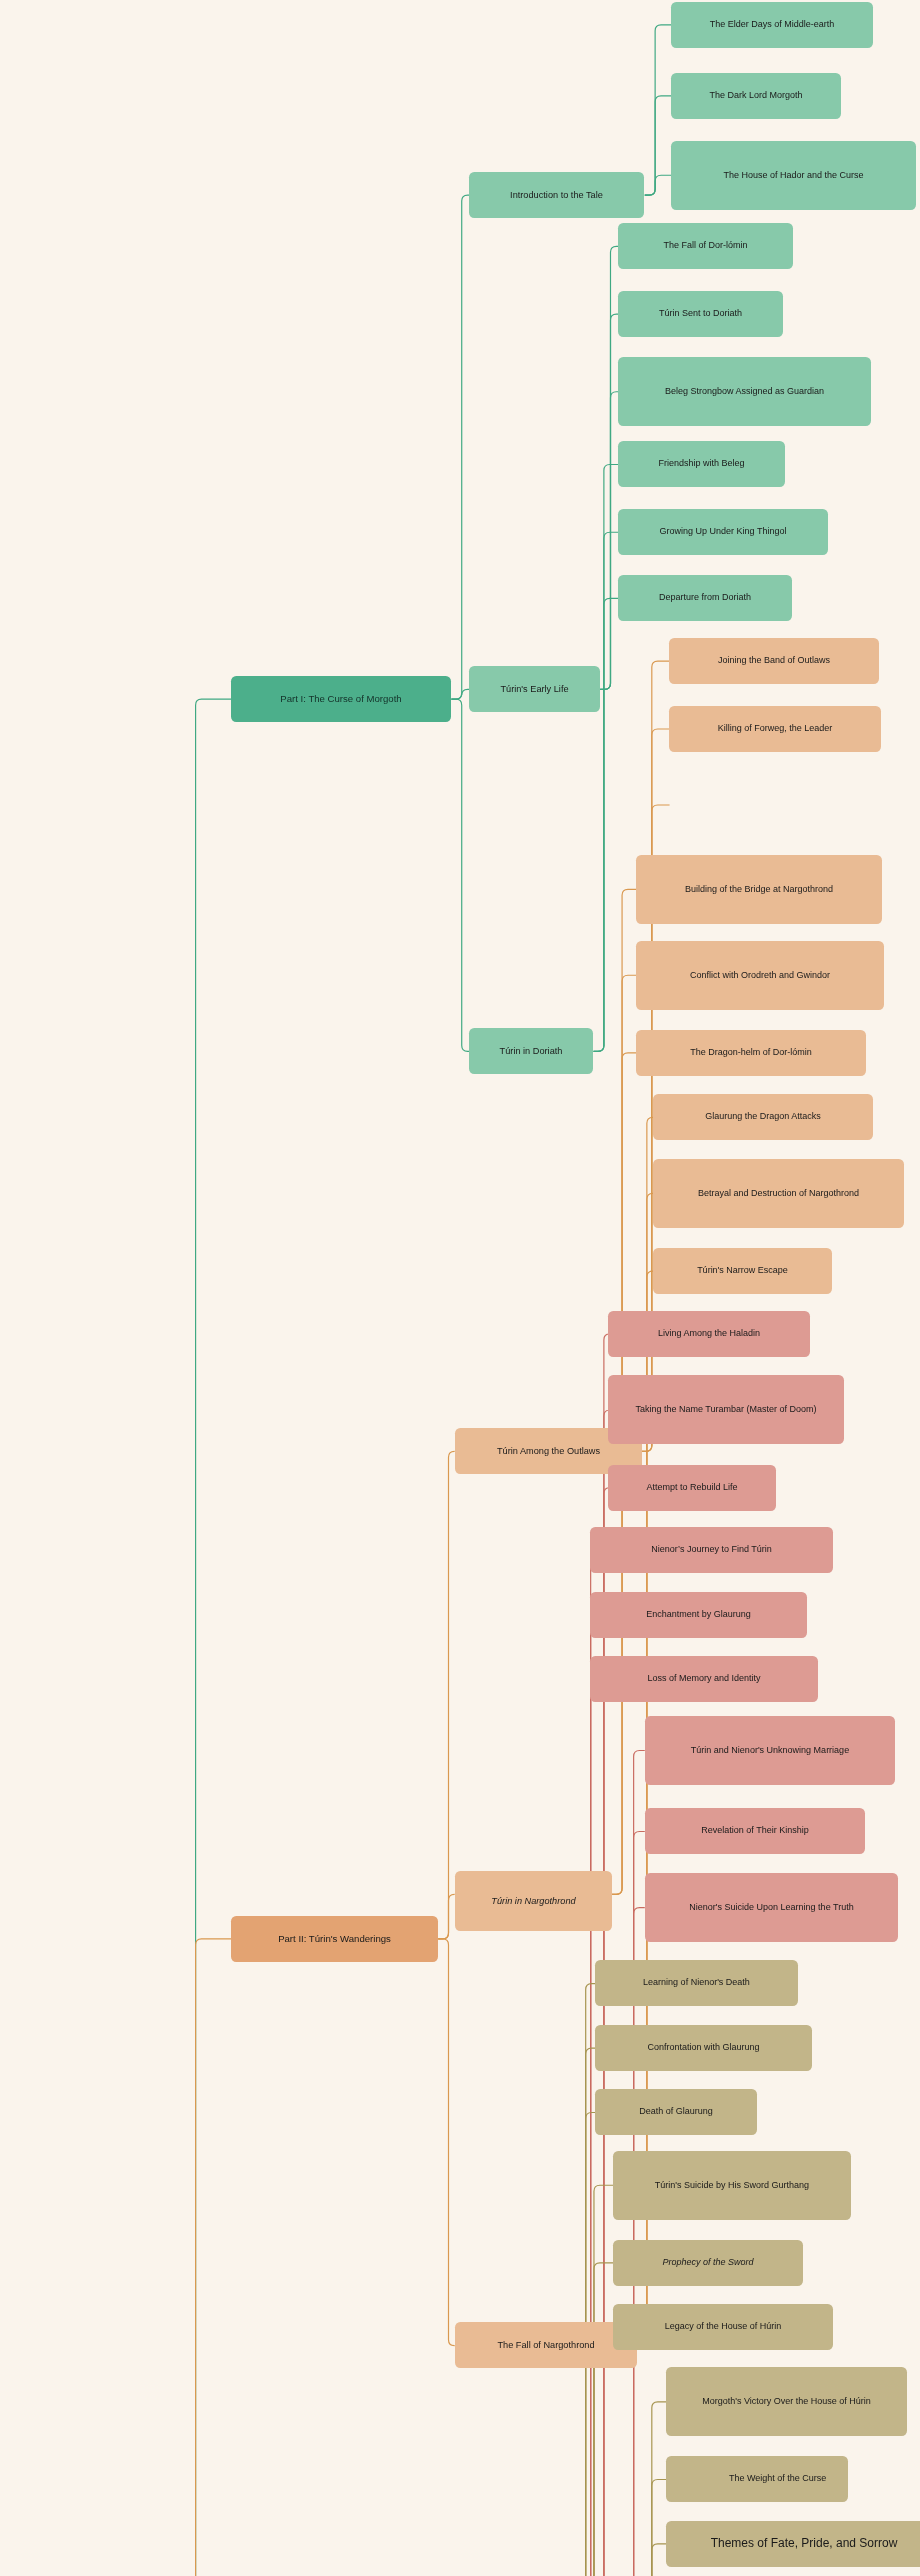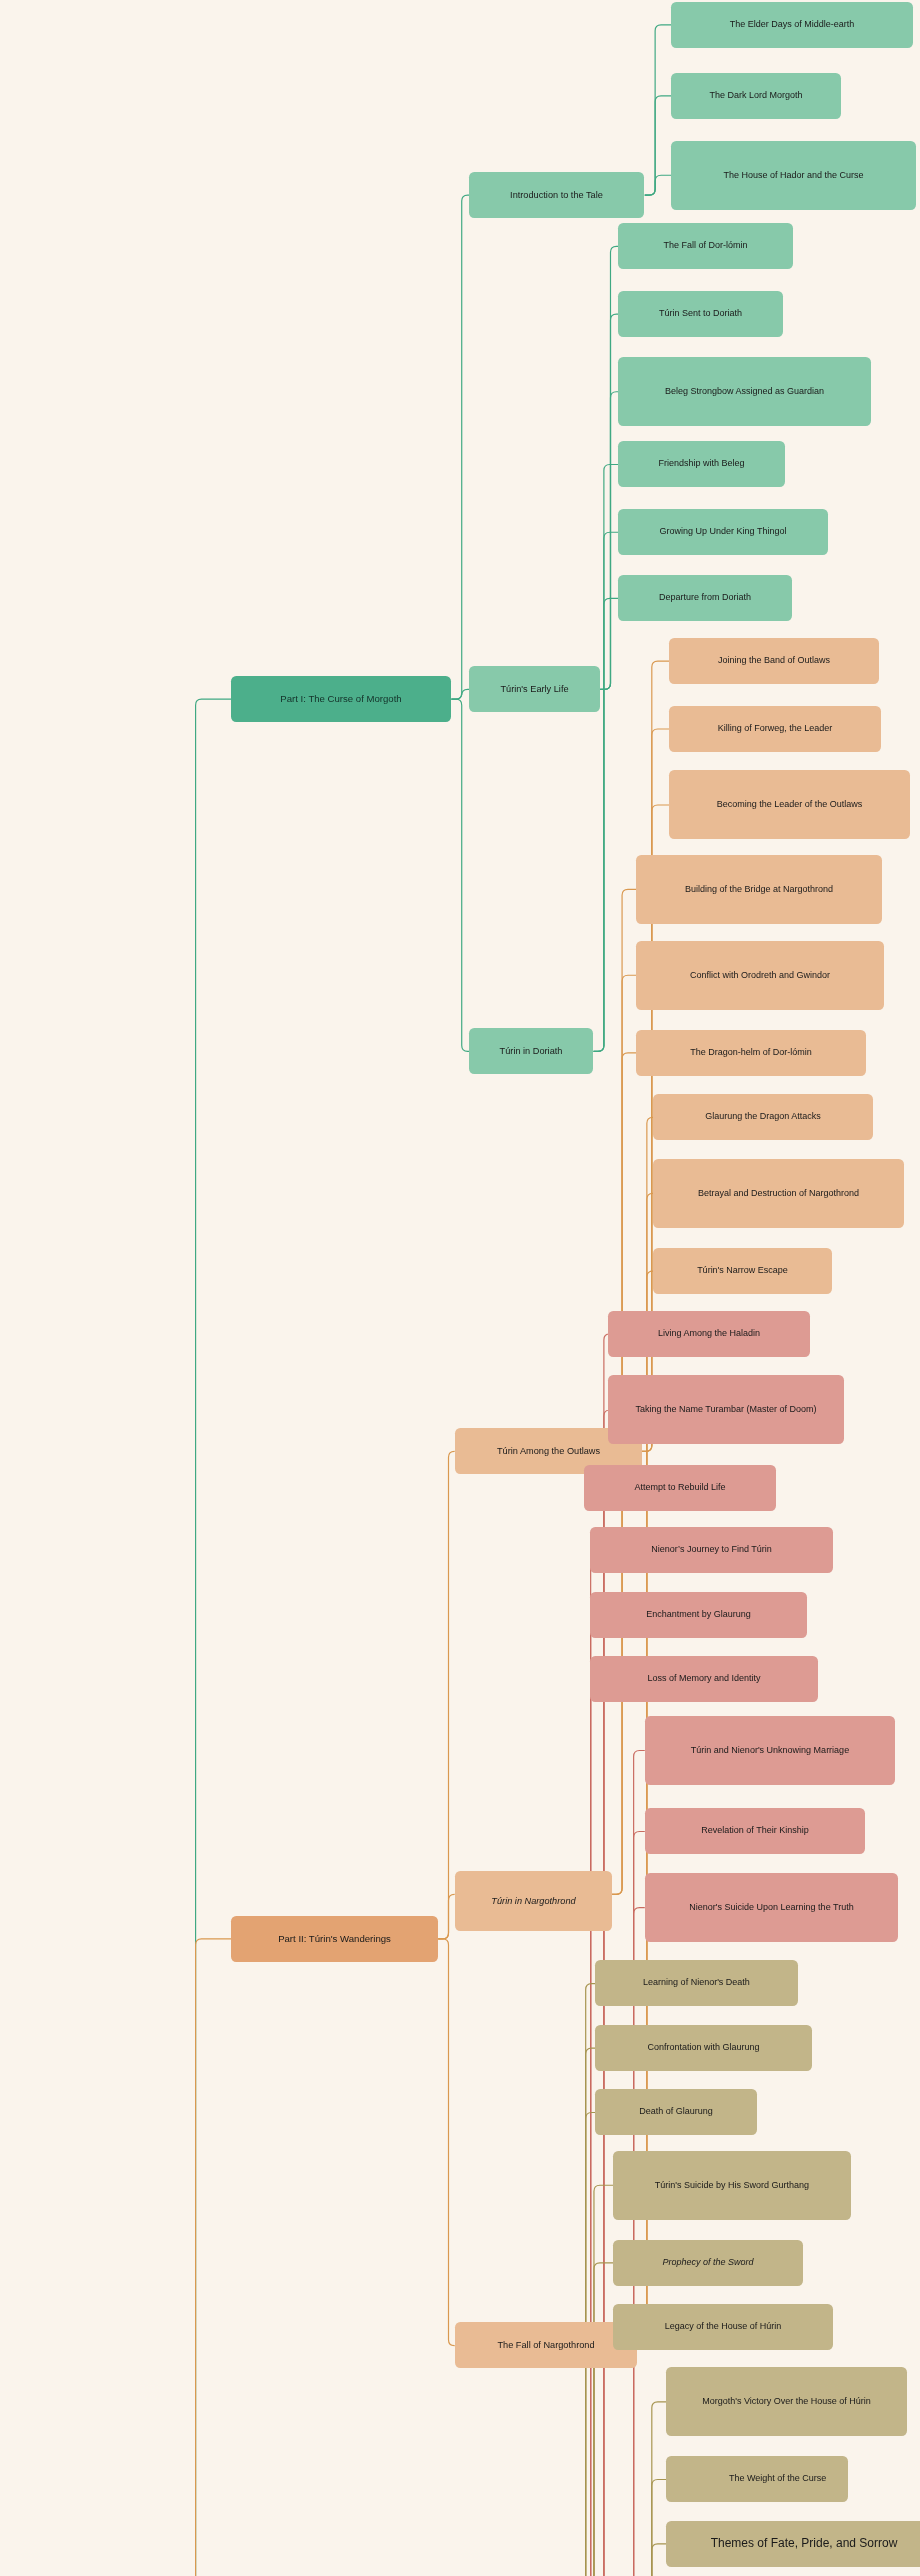--- a/index.html
+++ b/index.html
@@ -77,47 +77,46 @@
       <path d="M788.9549999999999,6593.25 L794.9549999999999,6593.25 Q802.9549999999999,6593.25 802.9549999999999,6585.25 L802.9549999999999,2962.6699999999996 Q802.9549999999999,2954.6699999999996 810.9549999999999,2954.6699999999996 L829.185,2954.6699999999996" fill="none" stroke="#a6944f" stroke-width="1.6"></path>
       <path d="M788.9549999999999,6593.25 L794.9549999999999,6593.25 Q802.9549999999999,6593.25 802.9549999999999,6585.25 L802.9549999999999,3067.7149999999997 Q802.9549999999999,3059.7149999999997 810.9549999999999,3059.7149999999997 L829.185,3059.7149999999997" fill="none" stroke="#a6944f" stroke-width="1.6"></path>
       <path d="M788.9549999999999,6593.25 L794.9549999999999,6593.25 Q802.9549999999999,6593.25 802.9549999999999,6585.25 L802.9549999999999,3154.8799999999997 Q802.9549999999999,3146.8799999999997 810.9549999999999,3146.8799999999997 L829.185,3146.8799999999997" fill="none" stroke="#a6944f" stroke-width="1.6"></path>
       <path d="M596.7449999999999,6591.014999999999 L602.7449999999999,6591.014999999999 Q610.7449999999999,6591.014999999999 610.7449999999999,6599.014999999999 L610.7449999999999,7114.945 Q610.7449999999999,7122.945 618.7449999999999,7122.945 L607.92,7122.945" fill="none" stroke="#a6944f" stroke-width="1.6"></path>
       <path d="M867.18,7122.945 L873.18,7122.945 Q881.18,7122.945 881.18,7114.945 L881.18,3255.455 Q881.18,3247.455 889.18,3247.455 L900.7049999999999,3247.455" fill="none" stroke="#a6944f" stroke-width="1.6"></path>
       <path d="M867.18,7122.945 L873.18,7122.945 Q881.18,7122.945 881.18,7114.945 L881.18,3360.5 Q881.18,3352.5 889.18,3352.5 L900.7049999999999,3352.5" fill="none" stroke="#a6944f" stroke-width="1.6"></path>
       <path d="M867.18,7122.945 L873.18,7122.945 Q881.18,7122.945 881.18,7114.945 L881.18,3447.665 Q881.18,3439.665 889.18,3439.665 L900.7049999999999,3439.665" fill="none" stroke="#a6944f" stroke-width="1.6"></path>
     </svg>
 <div class="node" style="left: 231px; top: 676px; width: 220px; height: 46px; background: rgb(76, 175, 139); color: rgb(20, 50, 42); font-size: 9.6px;">Part I: The Curse of Morgoth</div>
     <div class="node" style="left: 469px; top: 172px; width: 175px; height: 46px; background: rgb(135, 201, 170); color: rgb(26, 26, 26); font-size: 9.2px;">Introduction to the Tale</div>
-    <div class="node" style="left: 671px; top: 1.7px; width: 242px; height: 46px; background: rgb(135, 201, 170); color: rgb(26, 26, 26); font-size: 9px;">The Elder Days of Middle-earth</div>
+    <div class="node" style="left: 671px; top: 1.7px; width: 202px; height: 46px; background: rgb(135, 201, 170); color: rgb(26, 26, 26); font-size: 9px;">The Elder Days of Middle-earth</div>
     <div class="node" style="left: 671px; top: 73px; width: 170px; height: 46px; background: rgb(135, 201, 170); color: rgb(26, 26, 26); font-size: 9px;">The Dark Lord Morgoth</div>
     <div class="node" style="left: 671px; top: 141px; width: 245px; height: 69px; background: rgb(135, 201, 170); color: rgb(26, 26, 26); font-size: 9px;">The House of Hador and the Curse</div>
     <div class="node" style="left: 469px; top: 666px; width: 131px; height: 46px; background: rgb(135, 201, 170); color: rgb(26, 26, 26); font-size: 9.2px;">Túrin's Early Life</div>
     <div class="node" style="left: 618px; top: 223px; width: 175px; height: 46px; background: rgb(135, 201, 170); color: rgb(26, 26, 26); font-size: 9px;">The Fall of Dor-lómin</div>
     <div class="node" style="left: 618px; top: 291px; width: 165px; height: 46px; background: rgb(135, 201, 170); color: rgb(26, 26, 26); font-size: 9px;">Túrin Sent to Doriath</div>
     <div class="node" style="left: 618px; top: 357px; width: 253px; height: 69px; background: rgb(135, 201, 170); color: rgb(26, 26, 26); font-size: 9px;">Beleg Strongbow Assigned as Guardian</div>
     <div class="node" style="left: 469px; top: 1028px; width: 124px; height: 46px; background: rgb(135, 201, 170); color: rgb(26, 26, 26); font-size: 9.2px;">Túrin in Doriath</div>
     <div class="node" style="left: 618px; top: 441px; width: 167px; height: 46px; background: rgb(135, 201, 170); color: rgb(26, 26, 26); font-size: 9px;">Friendship with Beleg</div>
     <div class="node" style="left: 618px; top: 509px; width: 210px; height: 46px; background: rgb(135, 201, 170); color: rgb(26, 26, 26); font-size: 9px;">Growing Up Under King Thingol</div>
     <div class="node" style="left: 618px; top: 575px; width: 174px; height: 46px; background: rgb(135, 201, 170); color: rgb(26, 26, 26); font-size: 9px;">Departure from Doriath</div>
     <div class="node" style="left: 231px; top: 1916px; width: 207px; height: 46px; background: rgb(227, 163, 114); color: rgb(26, 26, 26); font-size: 9.6px;">Part II: Túrin's Wanderings</div>
     <div class="node" style="left: 455px; top: 1428px; width: 187px; height: 46px; background: rgb(233, 187, 148); color: rgb(26, 26, 26); font-size: 9.2px;">Túrin Among the Outlaws</div>
     <div class="node" style="left: 669px; top: 638px; width: 210px; height: 46px; background: rgb(233, 187, 148); color: rgb(26, 26, 26); font-size: 9px;">Joining the Band of Outlaws</div>
     <div class="node" style="left: 669px; top: 706px; width: 212px; height: 46px; background: rgb(233, 187, 148); color: rgb(26, 26, 26); font-size: 9px;">Killing of Forweg, the Leader</div>
-    <div class="node" style="left: 669px; top: 770px; width: 241px; height: 69px; background: rgb(233, 187, 148); color: rgb(26, 26, 26); font-size: 9px;">Becoming the Leader of the Outlaws</div>
     <div class="node" style="left: 455px; top: 1871px; width: 157px; height: 60px; background: rgb(233, 187, 148); color: rgb(26, 26, 26); font-size: 9.2px; font-style: italic;">Túrin in Nargothrond</div>
     <div class="node" style="left: 636px; top: 855px; width: 246px; height: 69px; background: rgb(233, 187, 148); color: rgb(26, 26, 26); font-size: 9px;">Building of the Bridge at Nargothrond</div>
     <div class="node" style="left: 636px; top: 941px; width: 248px; height: 69px; background: rgb(233, 187, 148); color: rgb(26, 26, 26); font-size: 9px;">Conflict with Orodreth and Gwindor</div>
     <div class="node" style="left: 636px; top: 1030px; width: 230px; height: 46px; background: rgb(233, 187, 148); color: rgb(26, 26, 26); font-size: 9px;">The Dragon-helm of Dor-lómin</div>
     <div class="node" style="left: 455px; top: 2322px; width: 182px; height: 46px; background: rgb(233, 187, 148); color: rgb(26, 26, 26); font-size: 9.2px;">The Fall of Nargothrond</div>
     <div class="node" style="left: 653px; top: 1094px; width: 220px; height: 46px; background: rgb(233, 187, 148); color: rgb(26, 26, 26); font-size: 9px;">Glaurung the Dragon Attacks</div>
     <div class="node" style="left: 653px; top: 1159px; width: 251px; height: 69px; background: rgb(233, 187, 148); color: rgb(26, 26, 26); font-size: 9px;">Betrayal and Destruction of Nargothrond</div>
     <div class="node" style="left: 653px; top: 1248px; width: 179px; height: 46px; background: rgb(233, 187, 148); color: rgb(26, 26, 26); font-size: 9px;">Túrin's Narrow Escape</div>
     <div class="node" style="left: 608px; top: 1311px; width: 202px; height: 46px; background: rgb(221, 155, 147); color: rgb(26, 26, 26); font-size: 9px;">Living Among the Haladin</div>
     <div class="node" style="left: 608px; top: 1375px; width: 236px; height: 69px; background: rgb(221, 155, 147); color: rgb(26, 26, 26); font-size: 9px;">Taking the Name Turambar (Master of Doom)</div>
-    <div class="node" style="left: 584px; top: 1465px; width: 192px; height: 46px; background: rgb(221, 155, 147); color: rgb(26, 26, 26); font-size: 9px;">Attempt to Rebuild Life</div>
+    <div class="node" style="left: 608px; top: 1465px; width: 168px; height: 46px; background: rgb(221, 155, 147); color: rgb(26, 26, 26); font-size: 9px;">Attempt to Rebuild Life</div>
     <div class="node" style="left: 590px; top: 1527px; width: 243px; height: 46px; background: rgb(221, 155, 147); color: rgb(26, 26, 26); font-size: 9px;">Nienor’s Journey to Find Túrin</div>
     <div class="node" style="left: 590px; top: 1592px; width: 217px; height: 46px; background: rgb(221, 155, 147); color: rgb(26, 26, 26); font-size: 9px;">Enchantment by Glaurung</div>
     <div class="node" style="left: 590px; top: 1656px; width: 228px; height: 46px; background: rgb(221, 155, 147); color: rgb(26, 26, 26); font-size: 9px;">Loss of Memory and Identity</div>
     <div class="node" style="left: 645px; top: 1716px; width: 250px; height: 69px; background: rgb(221, 155, 147); color: rgb(26, 26, 26); font-size: 9px;">Túrin and Nienor's Unknowing Marriage</div>
     <div class="node" style="left: 645px; top: 1808px; width: 220px; height: 46px; background: rgb(221, 155, 147); color: rgb(26, 26, 26); font-size: 9px;">Revelation of Their Kinship</div>
     <div class="node" style="left: 645px; top: 1873px; width: 253px; height: 69px; background: rgb(221, 155, 147); color: rgb(26, 26, 26); font-size: 9px;">Nienor's Suicide Upon Learning the Truth</div>
     <div class="node" style="left: 595px; top: 1960px; width: 203px; height: 46px; background: rgb(194, 181, 137); color: rgb(26, 26, 26); font-size: 9px;">Learning of Nienor's Death</div>
     <div class="node" style="left: 595px; top: 2025px; width: 217px; height: 46px; background: rgb(194, 181, 137); color: rgb(26, 26, 26); font-size: 9px;">Confrontation with Glaurung</div>
     <div class="node" style="left: 595px; top: 2089px; width: 162px; height: 46px; background: rgb(194, 181, 137); color: rgb(26, 26, 26); font-size: 9px;">Death of Glaurung</div>
     <div class="node" style="left: 613px; top: 2151px; width: 238px; height: 69px; background: rgb(194, 181, 137); color: rgb(26, 26, 26); font-size: 9px;">Túrin's Suicide by His Sword Gurthang</div>

